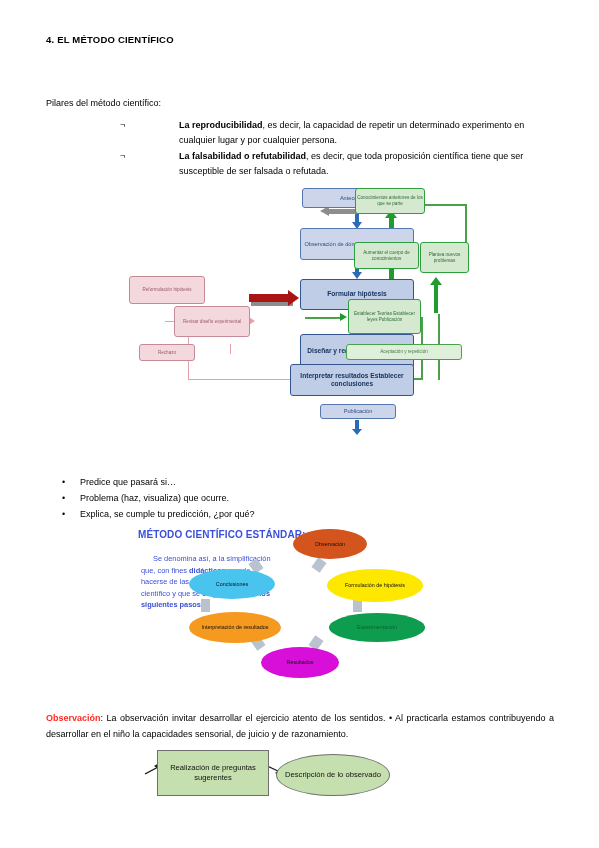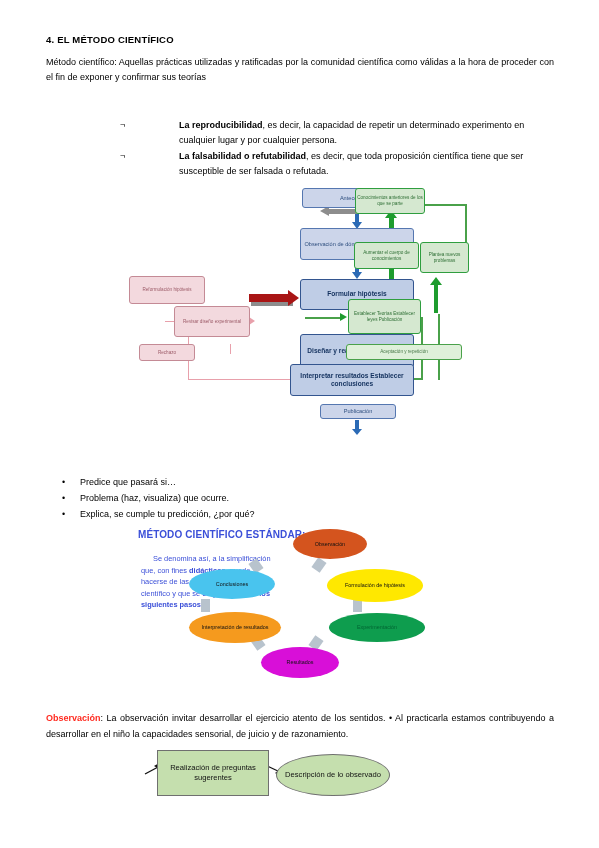--- a/index.html
+++ b/index.html
@@ -72,21 +72,21 @@
   .g3e{border-radius:50%;display:flex;align-items:center;justify-content:center;text-align:center;}
   .g3txt{font-size:7.6px;line-height:10px;}
 </style>
 </head>
 <body>
 
 <div class="page">
 
   <div class="h-num">4.   EL MÉTODO CIENTÍFICO</div>
 
-  <div class="para p1">Método científico: Aquellas prácticas utilizadas y ratificadas por la comunidad científica como válidas a la hora de proceder con el fin de exponer y confirmar sus teorías</div>
+  <div class="para p2">Pilares del método científico:</div>
 
   <div class="bullets">
     <div class="bl">
       <div class="dash">¬</div>
       <div class="btxt"><b>La reproducibilidad</b><span>, es decir, la capacidad de repetir un determinado experimento en cualquier lugar y por cualquier persona.</span></div>
     </div>
     <div class="bl">
       <div class="dash">¬</div>
       <div class="btxt"><b> La falsabilidad o refutabilidad</b><span>, es decir, que toda proposición científica tiene que ser susceptible de ser falsada o refutada.</span></div>
     </div>

